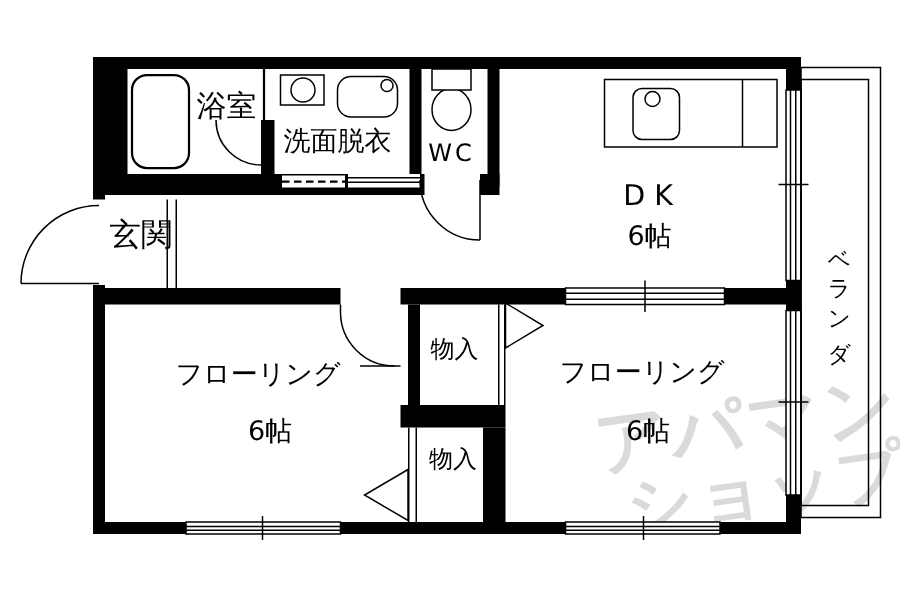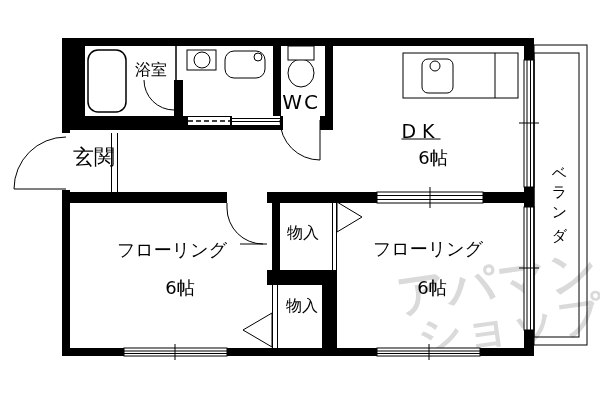--- a/index.html
+++ b/index.html
@@ -129,23 +129,24 @@
       <circle cx="258" cy="57" r="4" stroke-width="1"></circle>
       <ellipse cx="301" cy="73" rx="13" ry="14" stroke-width="1"></ellipse>
       <rect x="288" y="46" width="26" height="14" stroke-width="1"></rect>
       <rect x="403" y="53" width="115" height="45" stroke-width="1"></rect>
       <path d="M 495 53 V 98" fill="none" stroke-width="1"></path>
       <rect x="422" y="59" width="31" height="34" rx="6" stroke-width="1"></rect>
       <circle cx="435" cy="66" r="5" stroke-width="1"></circle>
     </g>
   </svg>
 
-  <div class="label" style="left:151px;top:70px;font-size:16px;">浴室</div>
-  <div class="label" style="left:301px;top:102px;font-size:20px;letter-spacing:2px;">WC</div>
-  <div class="label" style="left:421px;top:131px;font-size:19px;letter-spacing:6px;text-decoration:underline;">DK</div>
+  <div class="label" style="left:151px;top:70px;font-size:20px;">浴室</div>
+  <div class="label" style="left:225px;top:95px;font-size:18px;">洗面脱衣</div>
+  <div class="label" style="left:301px;top:102px;font-size:16px;letter-spacing:2px;">WC</div>
+  <div class="label" style="left:435px;top:131px;font-size:19px;letter-spacing:6px;">DK</div>
   <div class="label" style="left:433px;top:158px;font-size:18px;">6帖</div>
   <div class="label" style="left:94px;top:157px;font-size:21px;">玄関</div>
   <div class="label" style="left:172px;top:250px;font-size:18px;">フローリング</div>
   <div class="label" style="left:180px;top:288px;font-size:18px;">6帖</div>
   <div class="label" style="left:428px;top:249px;font-size:18px;">フローリング</div>
   <div class="label" style="left:432px;top:288px;font-size:18px;">6帖</div>
   <div class="label" style="left:303px;top:233px;font-size:16px;">物入</div>
   <div class="label" style="left:302px;top:306px;font-size:16px;">物入</div>
   <div class="label vertical" style="left:559px;top:196px;font-size:15px;">ベランダ</div>
 

